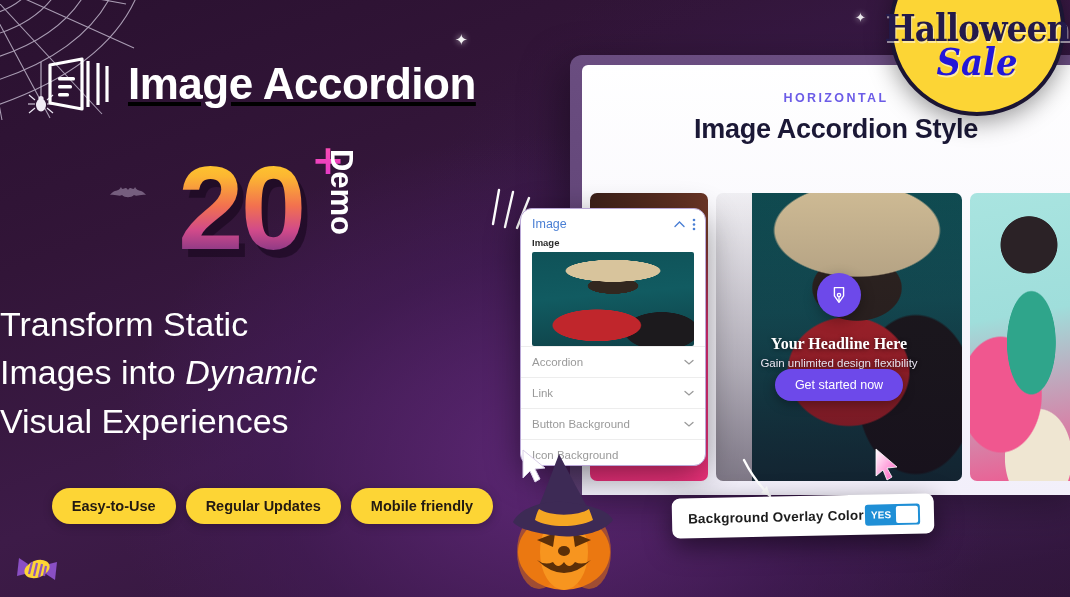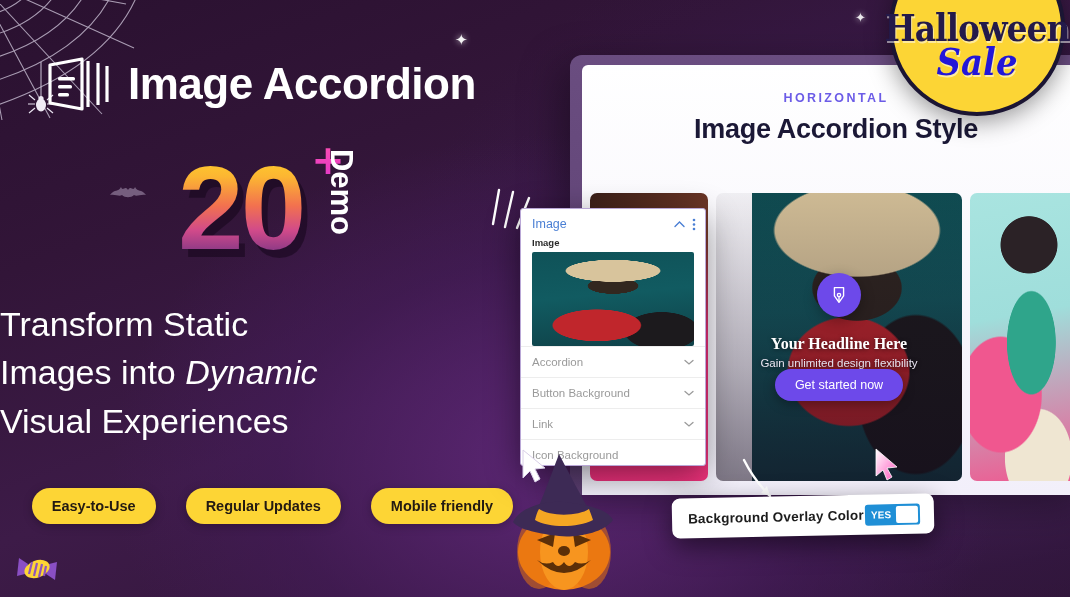--- a/index.html
+++ b/index.html
@@ -34,21 +34,21 @@
   .sp1 { left: 455px; top: 33px; font-size: 15px; opacity: .95; }
   .sp2 { left: 855px; top: 11px; font-size: 13px; opacity: .9; }
   .sp4 { left: 1057px; top: 120px; font-size: 11px; opacity: .75; }
   .sp5 { left: 1050px; top: 168px; font-size: 8px; opacity: .6; }
 
   
   .left { position: absolute; left: 0; top: 0; width: 545px; height: 597px; }
 
   .brandrow {
     position: absolute; left: 46px; top: 55px;
-    display: flex; align-items: center; gap: 18px;
+    display: flex; align-items: center; gap: 18px; text-decoration: underline;
   }
   .brand-title {
     color: #ffffff;
     font-size: 44px;
     font-weight: 700;
     letter-spacing: -0.5px;
     white-space: nowrap;
   }
 
   .demo-wrap {
@@ -97,21 +97,21 @@
     text-align: left;
     color: #ffffff;
     font-size: 34px;
     font-weight: 400;
     line-height: 1.42;
   }
   .headline .em { font-weight: 400; font-style: italic; margin-top: 8px; }
 
   .pills {
     position: absolute; left: 0; top: 488px; width: 545px;
-    display: flex; justify-content: center; gap: 30px;
+    display: flex; justify-content: center; gap: 10px;
   }
   .pill {
     background: #fdd535;
     color: #231a12;
     font-size: 14.5px;
     font-weight: 700;
     border-radius: 22px;
     padding: 10px 20px;
     white-space: nowrap;
     box-shadow: 0 2px 10px rgba(0,0,0,.25);
@@ -233,21 +233,21 @@
   .cursor { position: absolute; pointer-events: none; }
   .cur-btn { left: 873px; top: 448px; }
   .cur-panel { left: 520px; top: 448px; }
 
   
   .settings {
     position: absolute; left: 520px; top: 208px;
     width: 186px; height: 258px;
     background: #ffffff;
     border: 1px solid #b9a7d6;
-    border-radius: 3px;
+    border-radius: 12px;
     box-shadow: 0 10px 34px rgba(0,0,0,.45);
     overflow: hidden;
   }
   .set-head {
     display: flex; align-items: center; justify-content: space-between;
     padding: 8px 9px 6px 11px;
   }
   .set-head-title { color: #4a7fd4; font-size: 12.5px; }
   .set-head-icons { display: flex; gap: 7px; align-items: center; color: #4a7fd4; }
   .set-label {
@@ -494,27 +494,27 @@
     <div class="set-thumb"></div>
 
     <div class="set-rows">
       <div class="set-row">
         <span>Accordion</span>
         <svg class="chev" width="10" height="7" viewBox="0 0 10 7">
             <path d="M1,1.5 L5,5 L9,1.5" fill="none" stroke="#9a9a9a" stroke-width="1.3" stroke-linecap="round"></path>
           </svg>
       </div>
       <div class="set-row">
-        <span>Button Background</span>
+        <span>Link</span>
         <svg class="chev" width="10" height="7" viewBox="0 0 10 7">
             <path d="M1,1.5 L5,5 L9,1.5" fill="none" stroke="#9a9a9a" stroke-width="1.3" stroke-linecap="round"></path>
           </svg>
       </div>
       <div class="set-row">
-        <span>Link</span>
+        <span>Button Background</span>
         <svg class="chev" width="10" height="7" viewBox="0 0 10 7">
             <path d="M1,1.5 L5,5 L9,1.5" fill="none" stroke="#9a9a9a" stroke-width="1.3" stroke-linecap="round"></path>
           </svg>
       </div>
       <div class="set-row">
         <span>Icon Background</span>
 
       </div>
     </div>
   </div>

